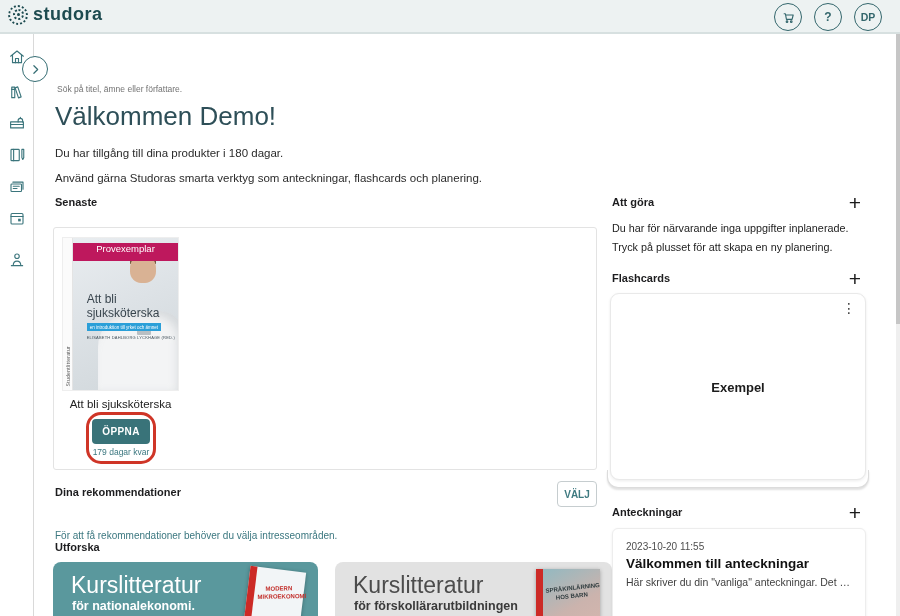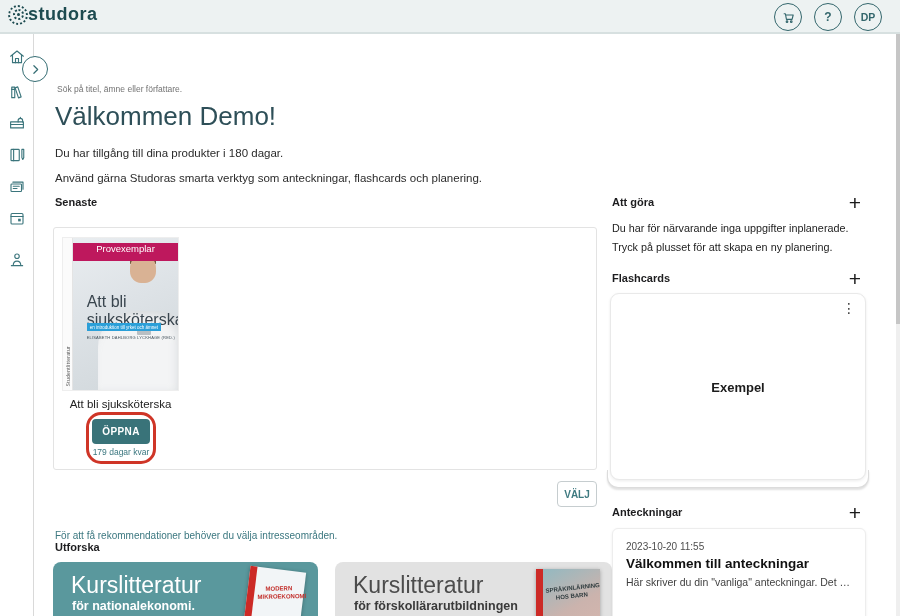--- a/index.html
+++ b/index.html
@@ -3,21 +3,21 @@
 <meta charset="utf-8">
 <style>
   * { margin:0; padding:0; box-sizing:border-box; }
   html,body { width:900px; height:616px; overflow:hidden; background:#fff;
     font-family:"Liberation Sans","DejaVu Sans",sans-serif; }
   #app { position:relative; width:900px; height:616px; background:#fff; overflow:hidden; }
 
   
   .header { position:absolute; top:0; left:0; width:900px; height:34px;
     background:#edf2f2; border-bottom:2px solid #d7e0e0; z-index:30; }
-  .logo { position:absolute; left:8px; top:4px; display:flex; align-items:center; }
+  .logo { position:absolute; left:8px; top:4px; display:flex; align-items:center; gap:5px; }
   .logo-orb { width:20px; height:20px; border:2px dotted #1d4b50; border-radius:50%;
     display:flex; align-items:center; justify-content:center; }
   .logo-orb-inner { width:11px; height:11px; border:2px dotted #1d4b50; border-radius:50%;
     display:flex; align-items:center; justify-content:center; }
   .logo-orb-core { width:3px; height:3px; background:#1d4b50; border-radius:50%; }
   .logo-text { font-size:18px; font-weight:700; color:#1d4b50; letter-spacing:0.5px; }
   .hdr-circle { position:absolute; top:3px; width:28px; height:28px; border:1.6px solid #33666c;
     border-radius:50%; background:transparent; display:flex; align-items:center; justify-content:center;
     color:#33666c; font-size:12px; font-weight:700; cursor:pointer; }
 
@@ -65,21 +65,21 @@
     border-radius:46% 46% 42% 42%; }
   .nurse-hair { position:absolute; left:54%; top:8%; width:26px; height:14px; background:#6e573f;
     border-radius:50% 50% 0 0; }
   .nurse-body { position:absolute; right:-6%; bottom:0; width:82%; height:52%; background:#f3f4f5;
     border-radius:45% 30% 0 0; box-shadow:inset -6px 4px 10px rgba(160,170,175,.35); }
   .nurse-badge { position:absolute; right:26%; bottom:36%; width:14px; height:7px; background:#b9bfc3;
     border-radius:1px; }
   .cover-banner { position:absolute; left:10px; top:5px; right:0; height:18px; background:#be185d;
     display:flex; align-items:flex-start; justify-content:center; z-index:5; }
   .cover-banner span { color:#fff; font-size:9.5px; }
-  .cover-title { position:absolute; left:13%; top:36%; font-size:16px; line-height:1.15;
+  .cover-title { position:absolute; left:13%; top:36%; font-size:12px; line-height:1.15;
     color:#39454e; z-index:6; }
   .cover-sub { position:absolute; left:13%; top:56%; background:#2b9fd8; color:#fff; font-size:4.5px;
     padding:1.5px 3px; z-index:6; white-space:nowrap; }
   .cover-author { position:absolute; left:13%; top:64%; font-size:4px; color:#42505a; z-index:6;
     letter-spacing:.2px; }
   .book-title-label { position:absolute; left:9px; top:170px; width:115px; text-align:center;
     font-size:11.5px; color:#222; }
   .open-highlight { position:absolute; left:32px; top:184px; width:70px; height:52px;
     border:3px solid #cf3527; border-radius:15px; display:flex; flex-direction:column;
     align-items:center; justify-content:center; gap:3px; }
@@ -254,20 +254,21 @@
         <span>Provexemplar</span>
       </div>
     </div>
     <div class="book-title-label">Att bli sjuksköterska</div>
     <div class="open-highlight">
       <button class="open-btn">ÖPPNA</button>
       <div class="days-left">179 dagar kvar</div>
     </div>
   </div>
 
+  <div class="sec-heading" style="left:55px; top:486px;">Dina rekommendationer</div>
   <button class="valj-btn">VÄLJ</button>
   <div class="reco-hint">För att få rekommendationer behöver du välja intresseområden.</div>
 
   <div class="sec-heading" style="left:55px; top:541px;">Utforska</div>
 
   <div class="banner banner-1">
     <div class="banner-title">Kurslitteratur</div>
     <div class="banner-sub">för nationalekonomi.</div>
     <div class="mini-book mini-book-1">
       <div class="mini-spine"></div>

